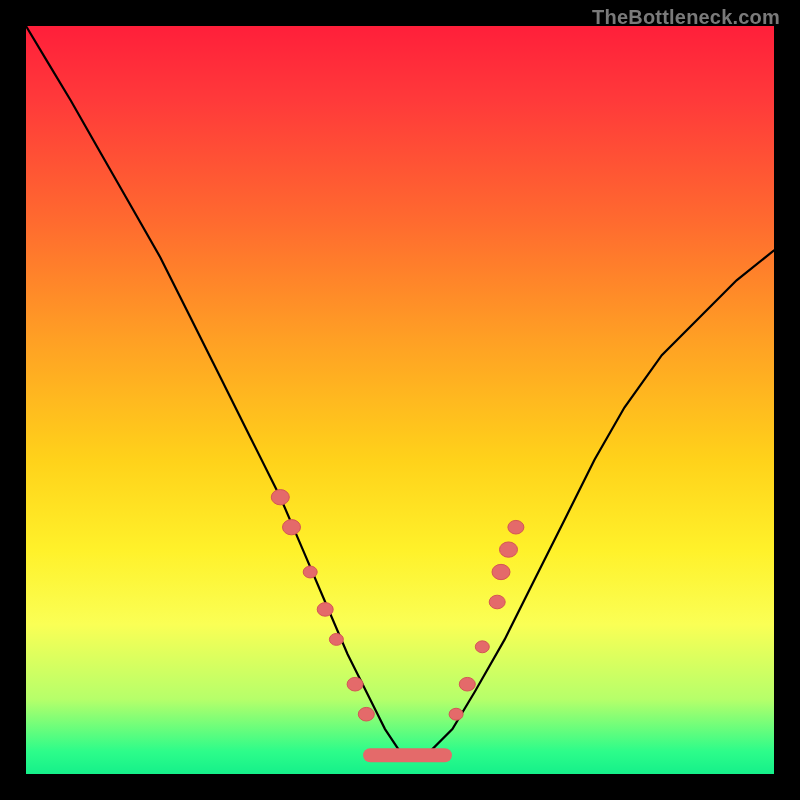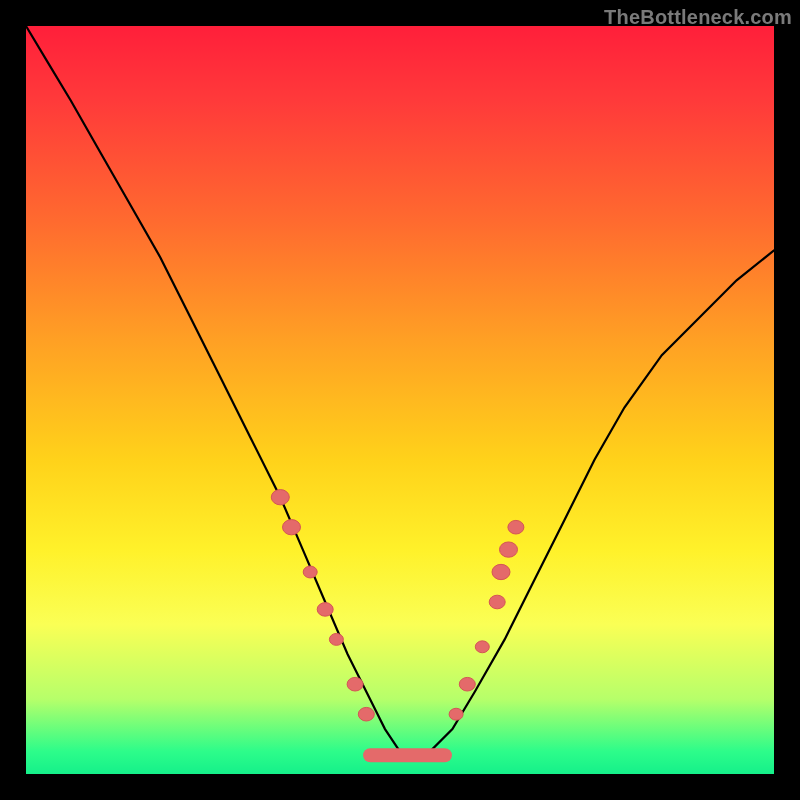--- a/index.html
+++ b/index.html
@@ -61,21 +61,21 @@
     stroke-width: 14;
     stroke-linecap: round;
   }
 </style>
 </head>
 <body>
 <div class="frame">
 
   <div class="plot-area" style="left: 26px; top: 26px; width: 748px; height: 748px;"></div>
 
-  <div class="watermark" style="right: 8px; top: 6px; font-size: 20px;">TheBottleneck.com</div>
+  <div class="watermark" style="right: 20px; top: 6px; font-size: 20px;">TheBottleneck.com</div>
 
   <svg class="overlay" width="800" height="800" viewBox="0 0 800 800">
     <path class="curve" d="M26.0 26.0 L48.4 63.4 L70.9 100.8 L100.8 153.2 L130.7 205.5 L160.6 257.9 L190.6 317.7 L220.5 377.6 L250.4 437.4 L280.3 497.2 L302.8 549.6 L325.2 602.0 L347.6 654.3 L370.1 699.2 L385.0 729.1 L400.0 751.6 L415.0 751.6 L429.9 751.6 L452.4 729.1 L474.8 691.7 L504.7 639.4 L534.6 579.5 L564.6 519.7 L594.5 459.8 L624.4 407.5 L661.8 355.1 L699.2 317.7 L736.6 280.3 L774.0 250.4 "></path>
     <path class="base-seg" d="M 370.1 755.3 L 444.9 755.3"></path>
     <g>
         <ellipse class="bead" cx="280.3" cy="497.2" rx="9" ry="7.6499999999999995"></ellipse>
         <ellipse class="bead" cx="291.5" cy="527.2" rx="9" ry="7.6499999999999995"></ellipse>
         <ellipse class="bead" cx="310.2" cy="572.0" rx="7" ry="5.95"></ellipse>
         <ellipse class="bead" cx="325.2" cy="609.4" rx="8" ry="6.8"></ellipse>
         <ellipse class="bead" cx="336.4" cy="639.4" rx="7" ry="5.95"></ellipse>

